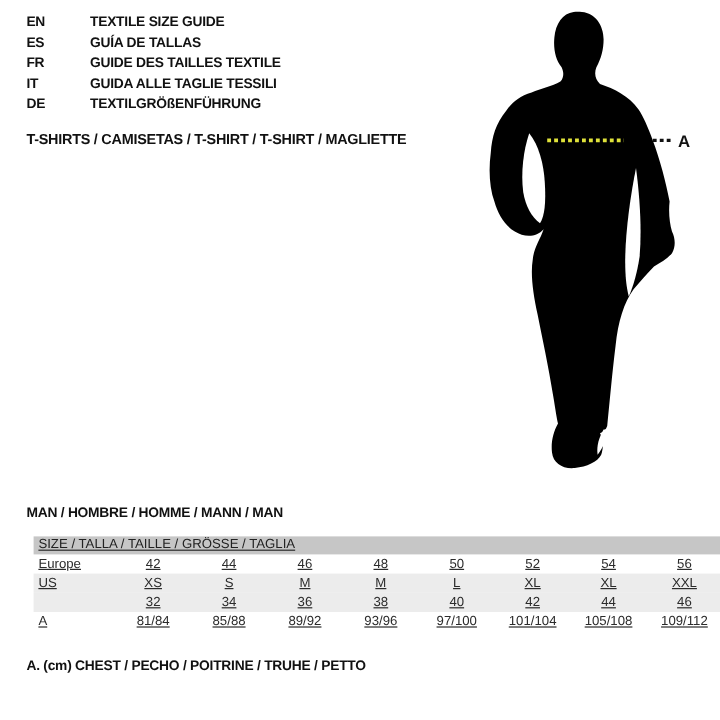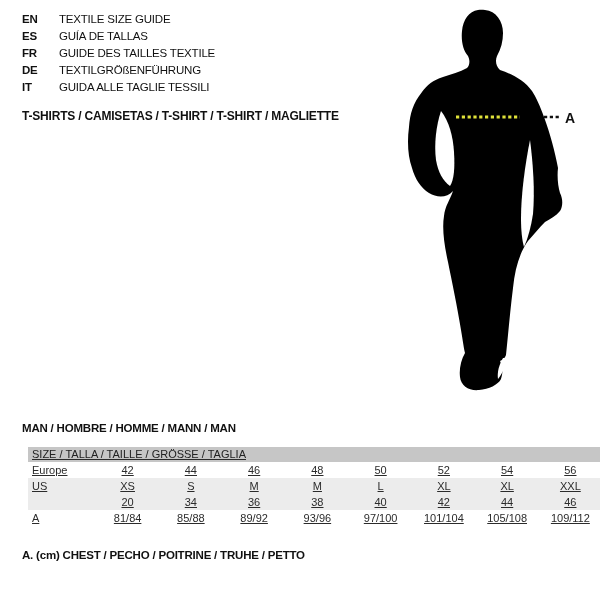--- a/index.html
+++ b/index.html
@@ -5,21 +5,21 @@
   * { margin:0; padding:0; box-sizing:border-box; }
   html,body { background:#fff; }
   .page {
     position:relative; width:600px; height:600px; background:#ffffff;
     font-family:"Liberation Sans", sans-serif; color:#111; overflow:hidden;
   }
   
   .lang-block { position:absolute; left:22px; top:13px; }
   .lang-row { display:flex; height:17px; }
   .lang-code { width:37px; font-size:11.5px; font-weight:700; letter-spacing:-0.2px; }
-  .lang-label { font-size:11.5px; font-weight:400; letter-spacing:-0.2px; white-space:nowrap; }
+  .lang-label { font-size:11.5px; font-weight:700; letter-spacing:-0.2px; white-space:nowrap;margin-left:16px; }
   
   .cats { position:absolute; left:22px; top:107px; }
   .cat-line { font-size:12px; font-weight:700; letter-spacing:-0.2px; line-height:18px; white-space:nowrap;text-align:center; }
   
   .man-svg { position:absolute; left:390px; top:0; width:210px; height:410px; }
   
   .section-title { position:absolute; left:22px; top:422px; font-size:11.5px; font-weight:700; letter-spacing:-0.2px; }
   
   .size-table { position:absolute; left:28px; top:447px; width:574px; font-size:11px; color:#2b2b2b;text-decoration:underline; }
   .tbl-header { height:15px; line-height:15px; background:#c6c6c6; padding-left:4px; color:#222; white-space:nowrap; }
@@ -42,26 +42,26 @@
     </div>
     <div class="lang-row">
       <span class="lang-code">ES</span>
       <span class="lang-label">GUÍA DE TALLAS</span>
     </div>
     <div class="lang-row">
       <span class="lang-code">FR</span>
       <span class="lang-label">GUIDE DES TAILLES TEXTILE</span>
     </div>
     <div class="lang-row">
+      <span class="lang-code">IT</span>
+      <span class="lang-label">GUIDA ALLE TAGLIE TESSILI</span>
+    </div>
+    <div class="lang-row">
       <span class="lang-code">DE</span>
       <span class="lang-label">TEXTILGRÖßENFÜHRUNG</span>
-    </div>
-    <div class="lang-row">
-      <span class="lang-code">IT</span>
-      <span class="lang-label">GUIDA ALLE TAGLIE TESSILI</span>
     </div>
   </div>
 
   <div class="cats">
     <div class="cat-line">T-SHIRTS / CAMISETAS / T-SHIRT / T-SHIRT / MAGLIETTE</div>
   </div>
 
   <svg class="man-svg" viewBox="390 0 210 410" xmlns="http://www.w3.org/2000/svg">
     <path d="M 478,10
          C 469,11 463,20 462,31
@@ -142,21 +142,21 @@
       <span class="tbl-cell">M</span>
       <span class="tbl-cell">M</span>
       <span class="tbl-cell">L</span>
       <span class="tbl-cell">XL</span>
       <span class="tbl-cell">XL</span>
       <span class="tbl-cell">XXL</span>
     </div>
 
     <div class="tbl-row shaded">
       <span class="tbl-label"></span>
-      <span class="tbl-cell">20</span>
+      <span class="tbl-cell">32</span>
       <span class="tbl-cell">34</span>
       <span class="tbl-cell">36</span>
       <span class="tbl-cell">38</span>
       <span class="tbl-cell">40</span>
       <span class="tbl-cell">42</span>
       <span class="tbl-cell">44</span>
       <span class="tbl-cell">46</span>
     </div>
 
     <div class="tbl-row">

